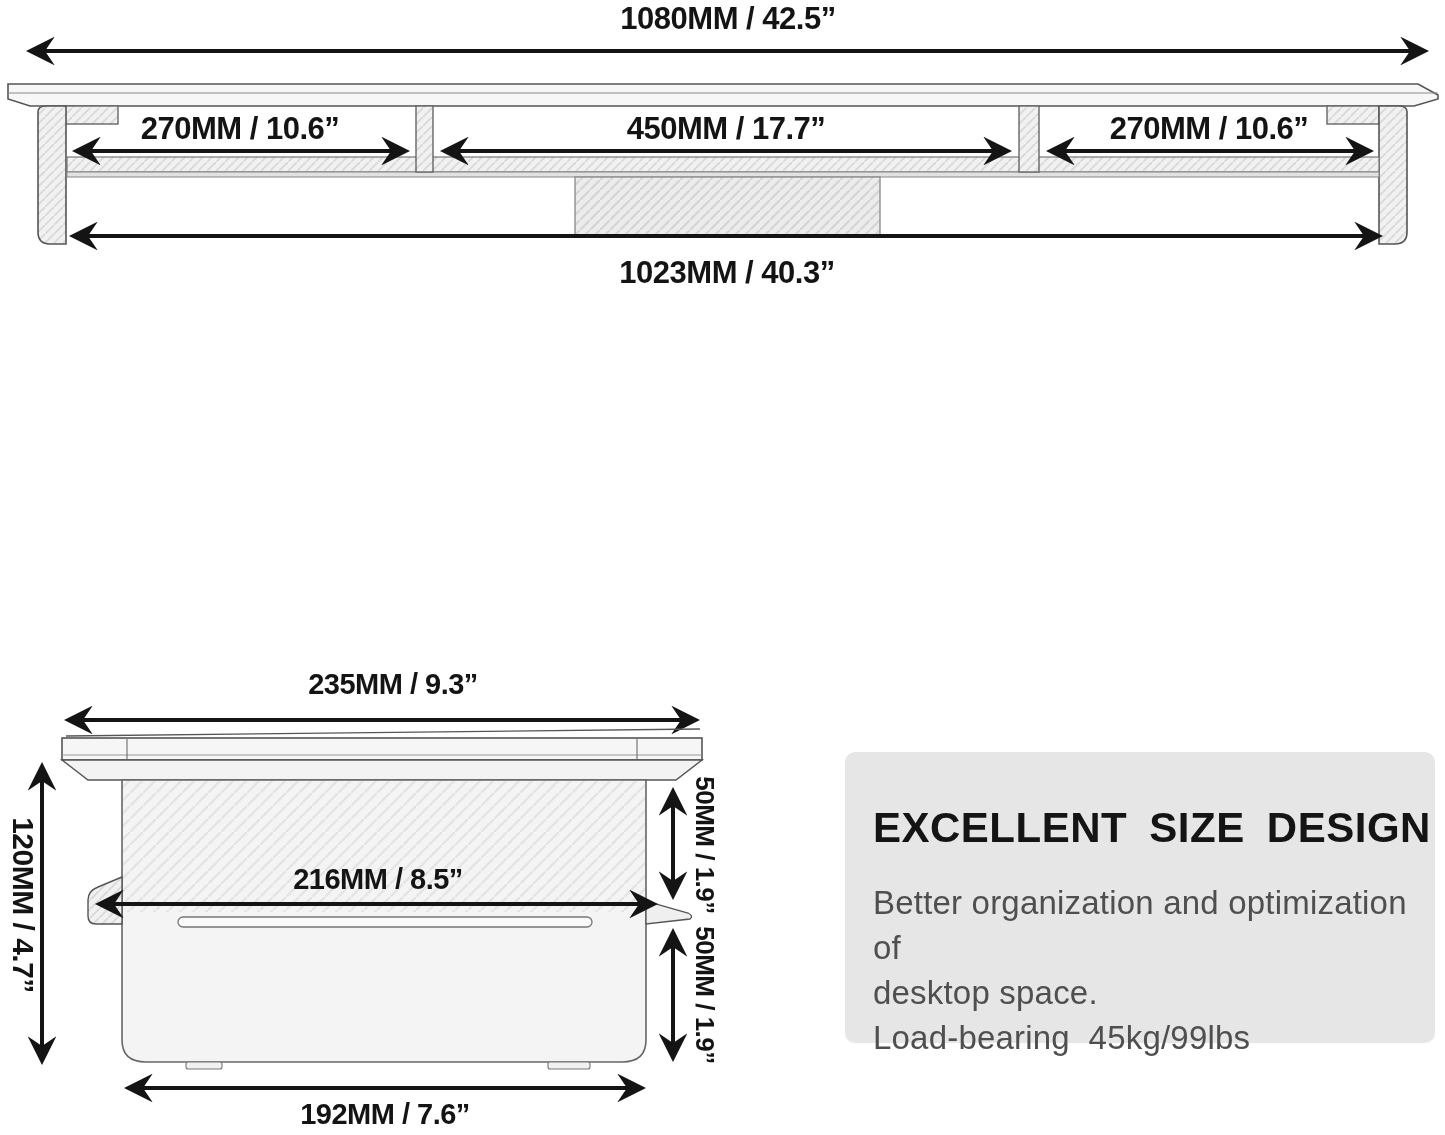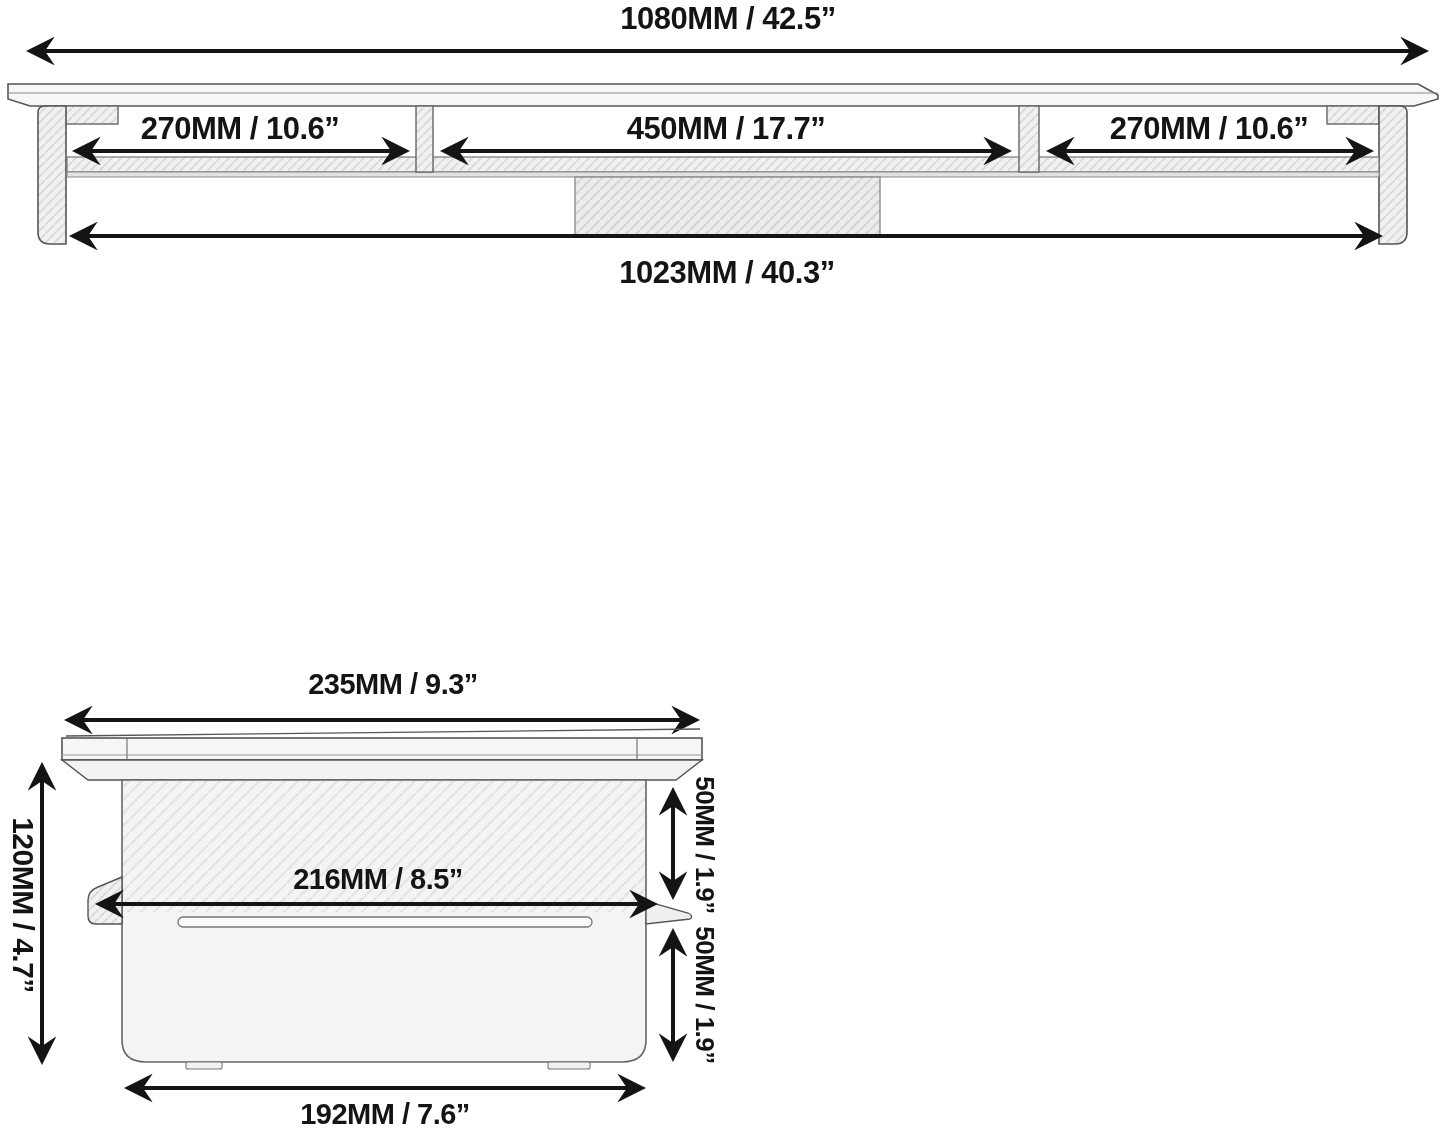--- a/index.html
+++ b/index.html
@@ -134,14 +134,22 @@
       <text class="dim-label" font-size="26" text-anchor="middle" transform="rotate(90 705 845)" x="705" y="854">50MM / 1.9”</text>
 
       <line x1="673" y1="932" x2="673" y2="1058" stroke="#141414" stroke-width="4" marker-start="url(#ah)" marker-end="url(#ah)"></line>
       <text class="dim-label" font-size="26" text-anchor="middle" transform="rotate(90 705 995)" x="705" y="1004">50MM / 1.9”</text>
 
       <line x1="128" y1="1088" x2="642" y2="1088" stroke="#141414" stroke-width="4" marker-start="url(#ah)" marker-end="url(#ah)"></line>
       <text class="dim-label" x="385" y="1124" font-size="29" text-anchor="middle">192MM / 7.6”</text>
     </g>
   </svg>
 
+  <div class="info-box" id="info-box" style="background: rgb(230, 230, 230);">
+    <div class="info-heading" id="info-heading" style="color: rgb(20, 20, 20);">EXCELLENT SIZE DESIGN</div>
+    <div class="info-body" id="info-body" style="color: rgb(79, 79, 79);">
+      <div>Better organization and optimization of</div>
+      <div>desktop space.</div>
+      <div>Load-bearing  45kg/99lbs</div>
+    </div>
+  </div>
 
 </div>
 
 </body></html>

